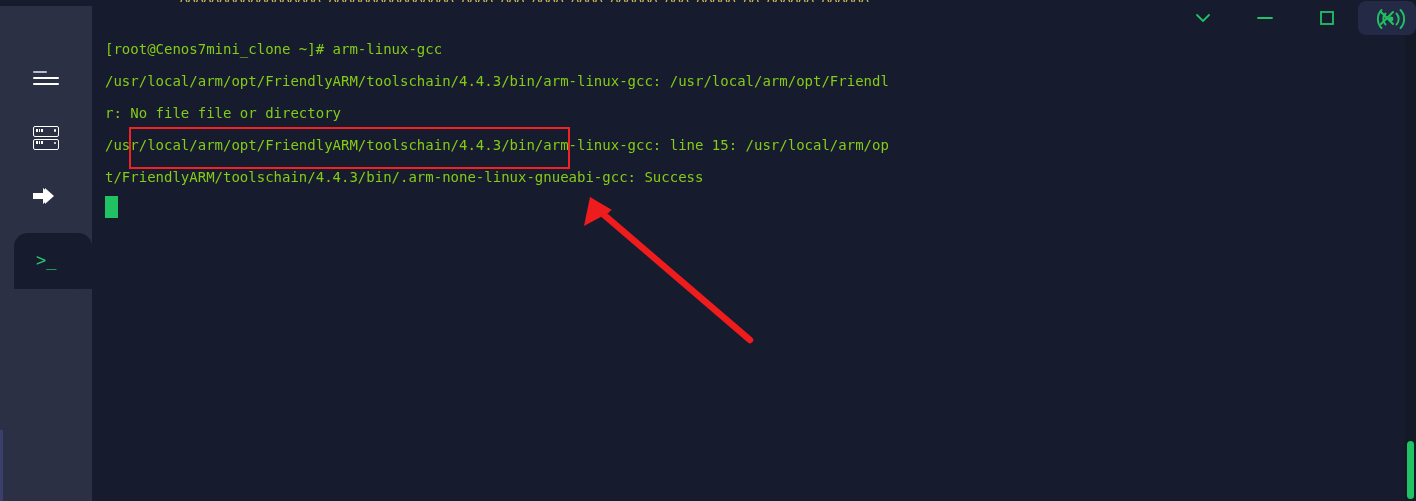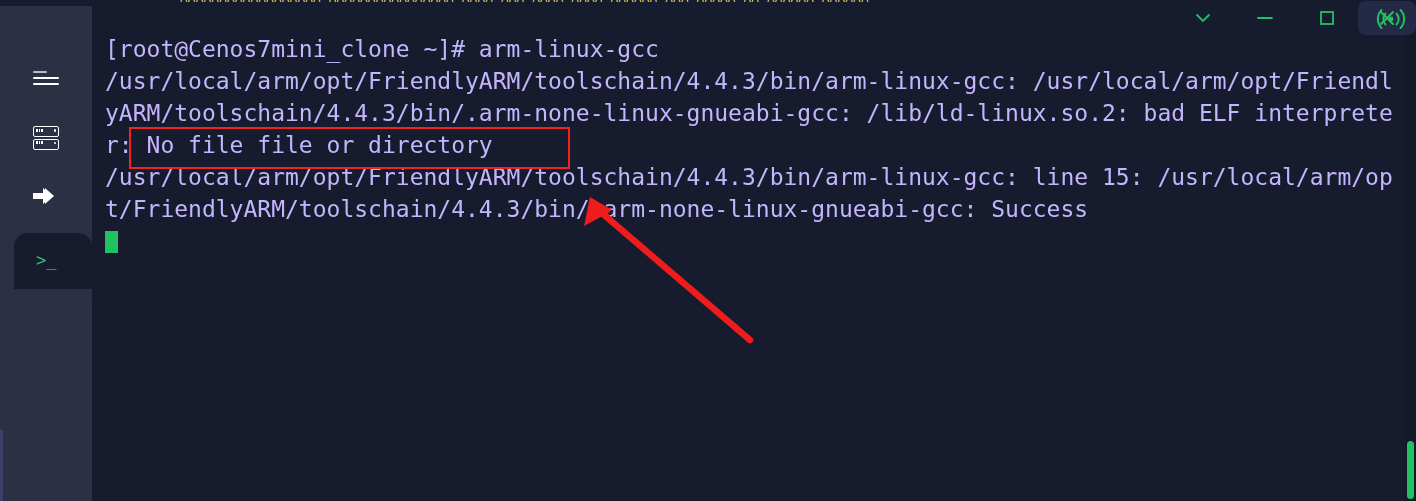--- a/index.html
+++ b/index.html
@@ -160,22 +160,22 @@
     width: 1324px; height: 495px;
     background: #161b2e;
     overflow: hidden;
   }
   .term-lines {
     position: absolute;
     left: 13px; top: 27px;
     width: 1306px;
   }
   .tline {
-    color: #c4b5fd;
-    font-size: 23px;
+    color: #84cc16;
+    font-size: 14px;
     line-height: 32px;
     letter-spacing: 0px;
     white-space: pre;
     font-family: "DejaVu Sans Mono", "Liberation Mono", monospace;
   }
   .cursor-block {
     display: inline-block;
     width: 13px;
     height: 22px;
     background: #21c263;
@@ -305,21 +305,20 @@
 
     <div class="tab-active">
       <span class="prompt-glyph">&gt;_</span>
     </div>
   </div>
 
   <div class="terminal">
     <div class="term-lines">
       <div class="tline">[root@Cenos7mini_clone ~]# arm-linux-gcc</div>
       <div class="tline">/usr/local/arm/opt/FriendlyARM/toolschain/4.4.3/bin/arm-linux-gcc: /usr/local/arm/opt/Friendl</div>
-      <div class="tline">yARM/toolschain/4.4.3/bin/.arm-none-linux-gnueabi-gcc: /lib/ld-linux.so.2: bad ELF interprete</div>
       <div class="tline">r: No file file or directory</div>
       <div class="tline">/usr/local/arm/opt/FriendlyARM/toolschain/4.4.3/bin/arm-linux-gcc: line 15: /usr/local/arm/op</div>
       <div class="tline">t/FriendlyARM/toolschain/4.4.3/bin/.arm-none-linux-gnueabi-gcc: Success</div>
       <div class="tline"><span class="cursor-block"></span></div>
     </div>
   </div>
 
   <div class="win-controls">
     <div class="wc">
       <svg width="22" height="22" viewBox="0 0 22 22">

